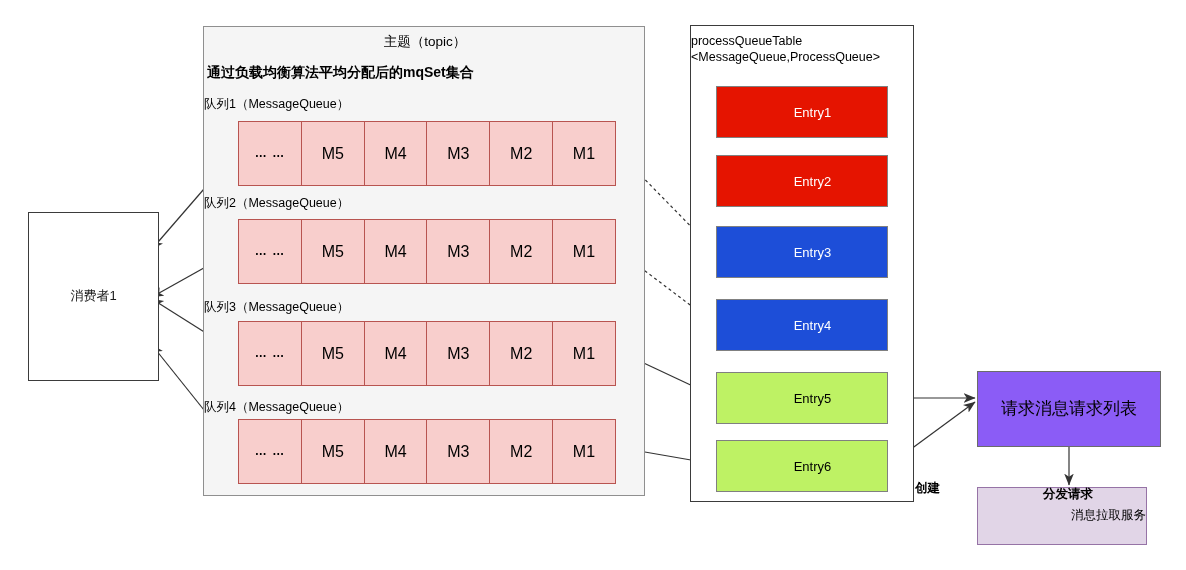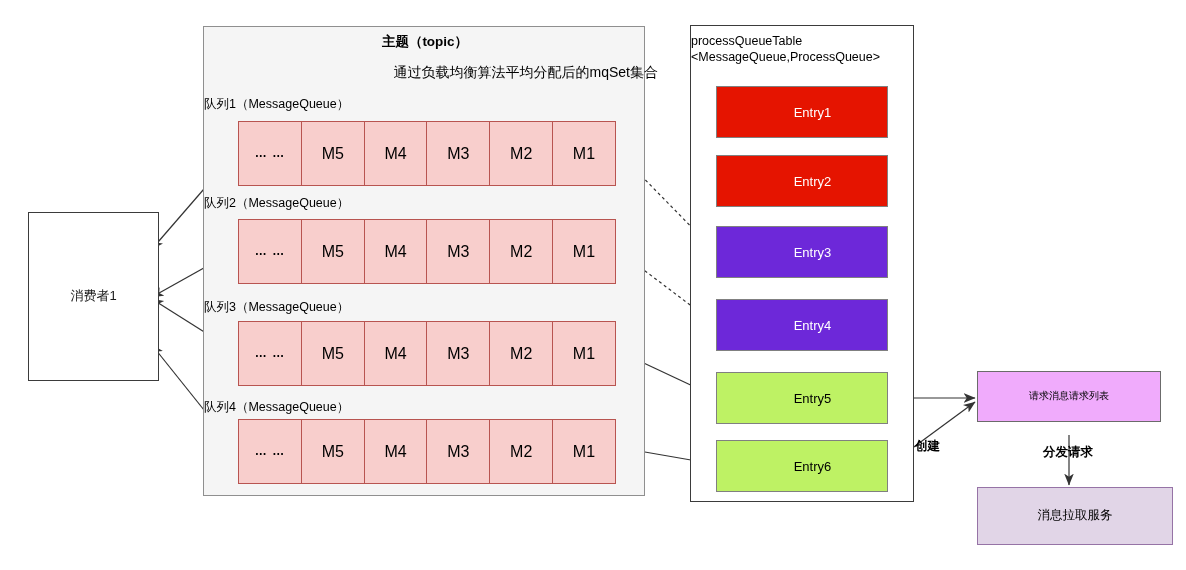--- a/index.html
+++ b/index.html
@@ -46,30 +46,30 @@
     background: #f5f5f5;
     border: 1.3px solid #8f8f8f;
     display: block;
   }
   #topic-title {
     position: absolute;
     left: 0; top: 7px;
     width: 442px;
     text-align: center;
     font-size: 13.5px;
+    font-weight: normal;
+    color: #000;
+  }
+  #topic-subtitle {
+    position: absolute;
+    left: 3px; top: 37px;
+    width: 442px;
+    text-align: left;
+    font-size: 14px;
     font-weight: bold;
-    color: #000;
-  }
-  #topic-subtitle {
-    position: absolute;
-    left: 12px; top: 37px;
-    width: 442px;
-    text-align: right;
-    font-size: 14px;
-    font-weight: normal;
     color: #000;
   }
   .queue-label {
     position: absolute;
     width: 442px;
     left: 0;
     text-align: left;
     font-size: 12.5px;
     color: #000;
   }
@@ -119,47 +119,49 @@
     height: 52px;
     box-sizing: border-box;
     border: 1.4px solid #808080;
     display: flex;
     align-items: center;
     justify-content: center;
     font-size: 13px;
     padding-left: 21px;
   }
   .entry.red { background: #e51400; color: #ffffff; }
-  .entry.green { background: #6d28d9; color: #ffffff; justify-content: center; }
+  .entry.green { background: #1d4ed8; color: #ffffff; justify-content: center; }
   .entry.yellow { background: #bef264; color: #000000; }
 
   
   #request-list-box {
     left: 977px; top: 371px;
-    width: 184px; height: 51px;
-    background: #f0abfc;
+    width: 184px; height: 76px;
+    background: #8b5cf6;
     border: 1.4px solid #6b6b6b;
-    font-size: 10px;
+    font-size: 17px;
     color: #000;
   }
   #pull-service-box {
     left: 977px; top: 487px;
-    width: 196px; height: 58px;
+    width: 170px; height: 58px;
     background: #e1d5e7;
     border: 1.4px solid #9673a6;
     font-size: 12.5px;
     color: #000;
+    justify-content: flex-end;
   }
   .edge-label {
     position: absolute;
     font-size: 12.5px;
     font-weight: bold;
     color: #000;
     background: transparent;
     white-space: nowrap;
+    margin-top: 42px;
   }
   #label-create { left: 915px; top: 438px; }
   #label-dispatch { left: 1043px; top: 444px; }
 </style>
 </head>
 <body>
 
 <svg id="canvas" viewBox="0 0 1186 570">
   <defs>
     <marker id="arrow-solid" markerWidth="11" markerHeight="11" refX="9.5" refY="4" orient="auto">

